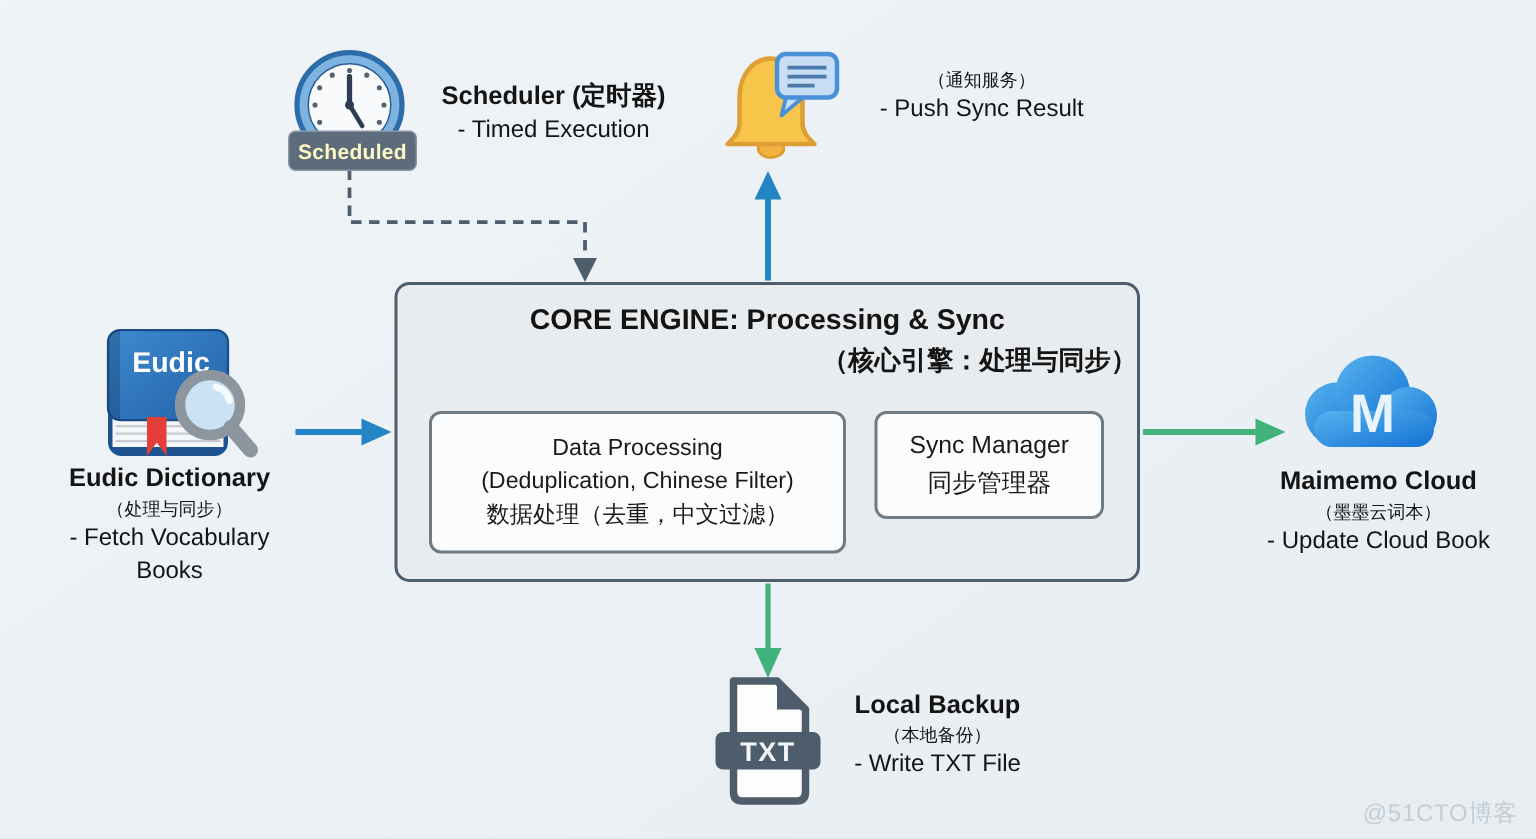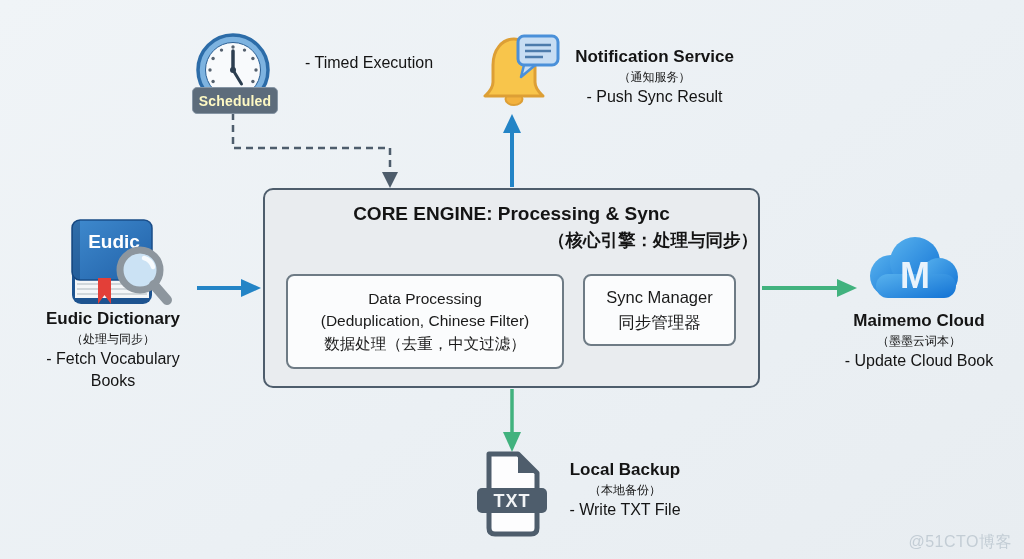--- a/index.html
+++ b/index.html
@@ -81,34 +81,34 @@
         <circle cx="17" cy="40" r="1.7"></circle>
       <circle cx="20.1" cy="28.5" r="1.7"></circle>
         <circle cx="28.5" cy="20.1" r="1.7"></circle>
     </g>
     <line x1="40" y1="40" x2="40" y2="21" stroke="#2c3e50" stroke-width="3.5" stroke-linecap="round"></line>
     <line x1="40" y1="40" x2="48.5" y2="54" stroke="#2c3e50" stroke-width="3" stroke-linecap="round"></line>
     <circle cx="40" cy="40" r="3" fill="#2c3e50"></circle>
   </svg>
   <div class="badge">Scheduled</div>
   <div class="node-text" style="left:278px;top:52px;width:182px;">
+    <div class="node-title">Scheduler (定时器)</div>
     <div class="node-desc">- Timed Execution</div>
   </div>
 
   <svg class="icon" style="left:472px;top:27px;" width="92" height="92" viewBox="0 0 92 92">
     <ellipse cx="42" cy="72" rx="8.5" ry="6" fill="#f3b23e" stroke="#dd9f35" stroke-width="2"></ellipse>
     <path d="M42,12 C30,12 21,23 21,38 L21,55 C21,62 16,66 13,69 L71,69 C68,66 63,62 63,55 L63,38 C63,23 54,12 42,12 Z" fill="#f8c54b" stroke="#dd9f35" stroke-width="3" stroke-linejoin="round"></path>
     <polygon points="53,34 49,50 68,34" fill="#c7ddf3" stroke="#4a90d9" stroke-width="2.5" stroke-linejoin="round"></polygon>
     <rect x="46" y="9" width="40" height="29" rx="6" fill="#c7ddf3" stroke="#4a90d9" stroke-width="3"></rect>
     <line x1="53" y1="18" x2="79" y2="18" stroke="#4c7bab" stroke-width="2.5"></line>
     <line x1="53" y1="24" x2="79" y2="24" stroke="#4c7bab" stroke-width="2.5"></line>
     <line x1="53" y1="30" x2="71" y2="30" stroke="#4c7bab" stroke-width="2.5"></line>
   </svg>
   <div class="node-text" style="left:562px;top:45px;width:185px;">
-    <div class="node-title">Notification Service</div>
     <div class="node-sub">（通知服务）</div>
     <div class="node-desc">- Push Sync Result</div>
   </div>
 
   <svg class="icon" style="left:58px;top:214px;" width="118" height="100" viewBox="0 0 118 100">
     <defs>
       <linearGradient id="bookGrad" x1="0" y1="0" x2="1" y2="1">
         <stop offset="0" stop-color="#3f8ace"></stop>
           <stop offset="1" stop-color="#2161a8"></stop>
       </linearGradient>

